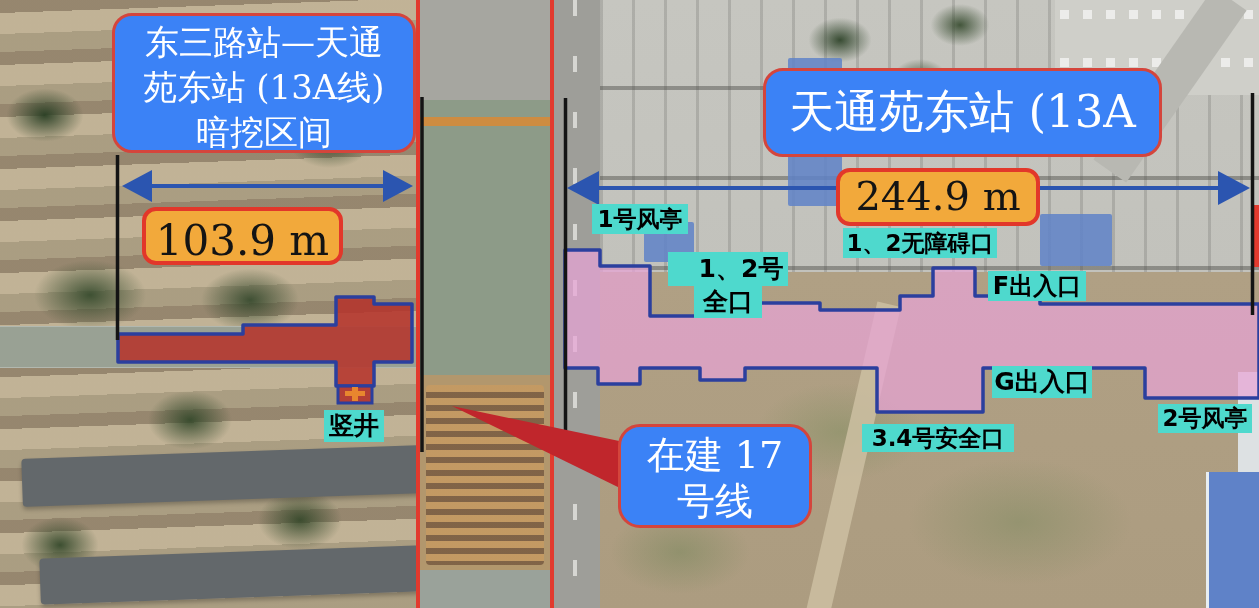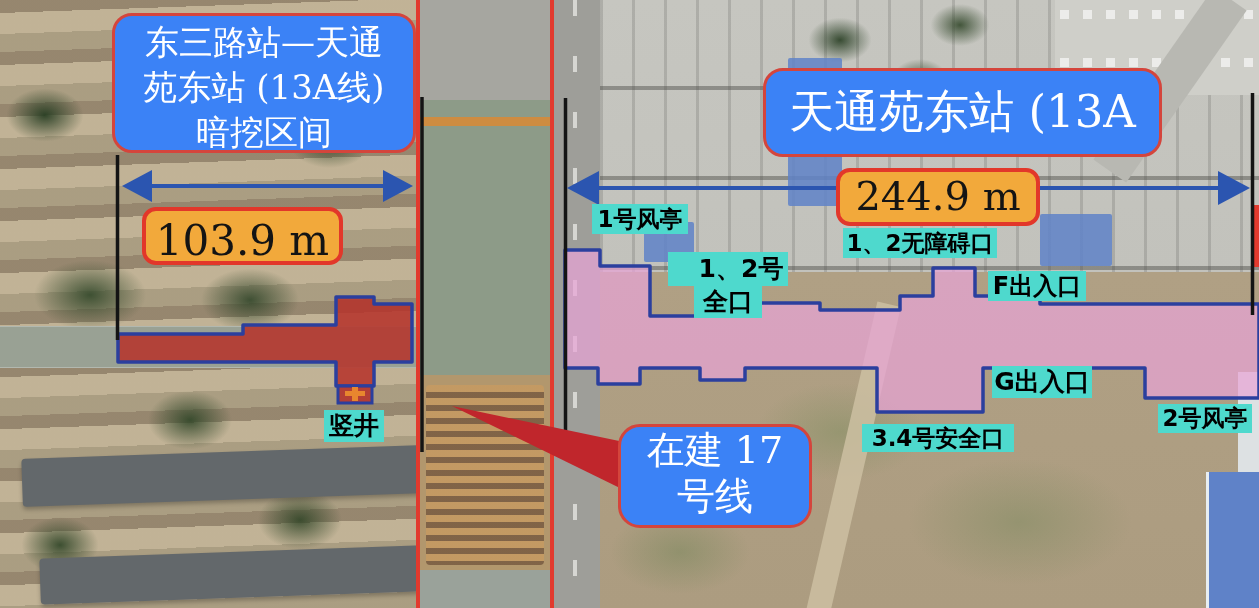--- a/index.html
+++ b/index.html
@@ -85,21 +85,21 @@
   .measure-badge{
     z-index:10;background:#f2a93b;border:4px solid #e2372a;border-radius:14px;
     color:#141414;text-align:center;
   }
   .teal-label{
     z-index:11;background:#4ed9cd;color:#000000;text-align:center;
     font-family:"DejaVu Sans","Liberation Sans",sans-serif;font-weight:700;
   }
   .cl-tunnel{left:112px;top:13px;width:304px;height:140px;font-size:34px;line-height:1.33;padding-top:4px;}
   .cl-station{left:763px;top:68px;width:399px;height:89px;font-size:45px;line-height:82px;}
-  .cl-line17{left:618px;top:424px;width:194px;height:104px;font-size:38px;line-height:46px;border-radius:22px;}
+  .cl-line17{left:618px;top:424px;width:194px;height:104px;font-size:38px;line-height:46px;padding-top:5px;border-radius:22px;}
   .mb-tunnel{left:142px;top:207px;width:201px;height:58px;font-size:42px;line-height:60px;}
   .mb-station{left:836px;top:168px;width:204px;height:58px;font-size:40px;line-height:48px;}
   .tl-vent1{left:592px;top:204px;width:96px;height:30px;font-size:23px;line-height:30px;}
   .tl-safety12a{left:668px;top:252px;width:120px;height:34px;font-size:25px;line-height:34px;padding-left:26px;}
   .tl-safety12b{left:694px;top:286px;width:68px;height:32px;font-size:25px;line-height:32px;}
   .tl-barrier{left:843px;top:228px;width:154px;height:30px;font-size:23px;line-height:30px;}
   .tl-exitf{left:988px;top:271px;width:98px;height:30px;font-size:24px;line-height:30px;}
   .tl-exitg{left:992px;top:366px;width:100px;height:32px;font-size:25px;line-height:32px;}
   .tl-safety34{left:862px;top:424px;width:152px;height:28px;font-size:23px;line-height:28px;}
   .tl-vent2{left:1158px;top:404px;width:94px;height:29px;font-size:23px;line-height:29px;}

